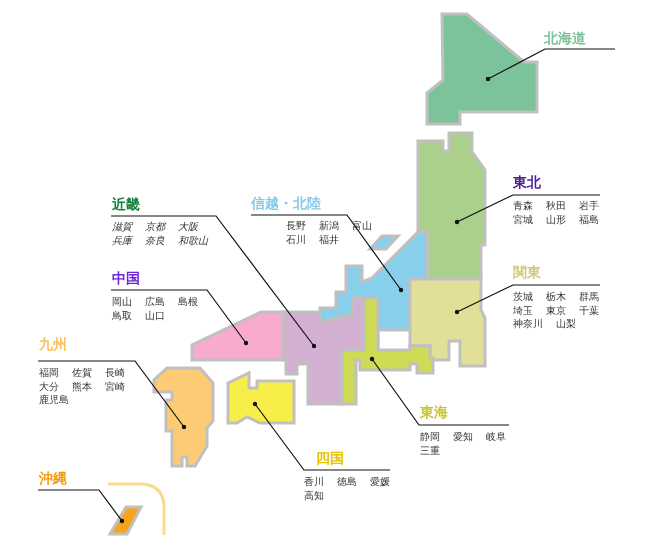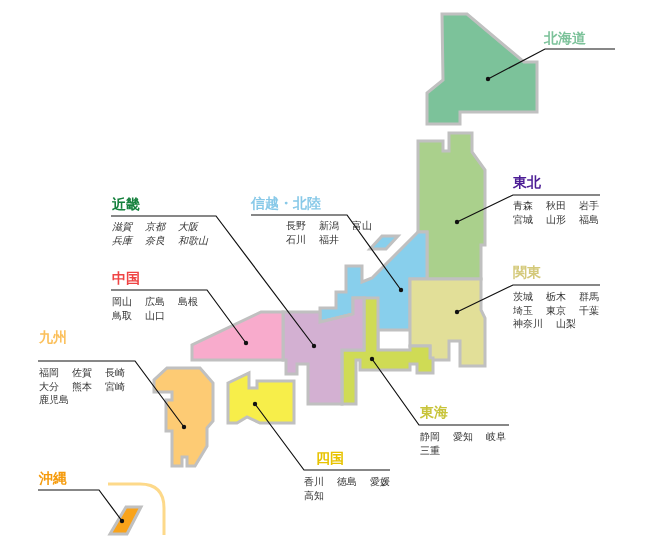--- a/index.html
+++ b/index.html
@@ -136,21 +136,21 @@
     <span>京都</span>
     <span>大阪</span>
   </div>
   <div class="pref-row">
     <span>兵庫</span>
     <span>奈良</span>
     <span>和歌山</span>
   </div>
 </div>
 
-<div class="region-label" style="left:112px; top:270px; color:#ef4444;">中国</div>
+<div class="region-label" style="left:112px; top:270px; color:#6d28d9;">中国</div>
 <div class="pref-list" style="left:112px; top:295px;">
   <div class="pref-row">
     <span>岡山</span>
     <span>広島</span>
     <span>島根</span>
   </div>
   <div class="pref-row">
     <span>鳥取</span>
     <span>山口</span>
   </div>
@@ -173,21 +173,21 @@
   <div class="pref-row">
     <span>香川</span>
     <span>徳島</span>
     <span>愛媛</span>
   </div>
   <div class="pref-row">
     <span>高知</span>
   </div>
 </div>
 
-<div class="region-label" style="left:39px; top:329px; color:#fbc05c;">九州</div>
+<div class="region-label" style="left:39px; top:336px; color:#fbc05c;">九州</div>
 <div class="pref-list" style="left:39px; top:366px;">
   <div class="pref-row">
     <span>福岡</span>
     <span>佐賀</span>
     <span>長崎</span>
   </div>
   <div class="pref-row">
     <span>大分</span>
     <span>熊本</span>
     <span>宮崎</span>

